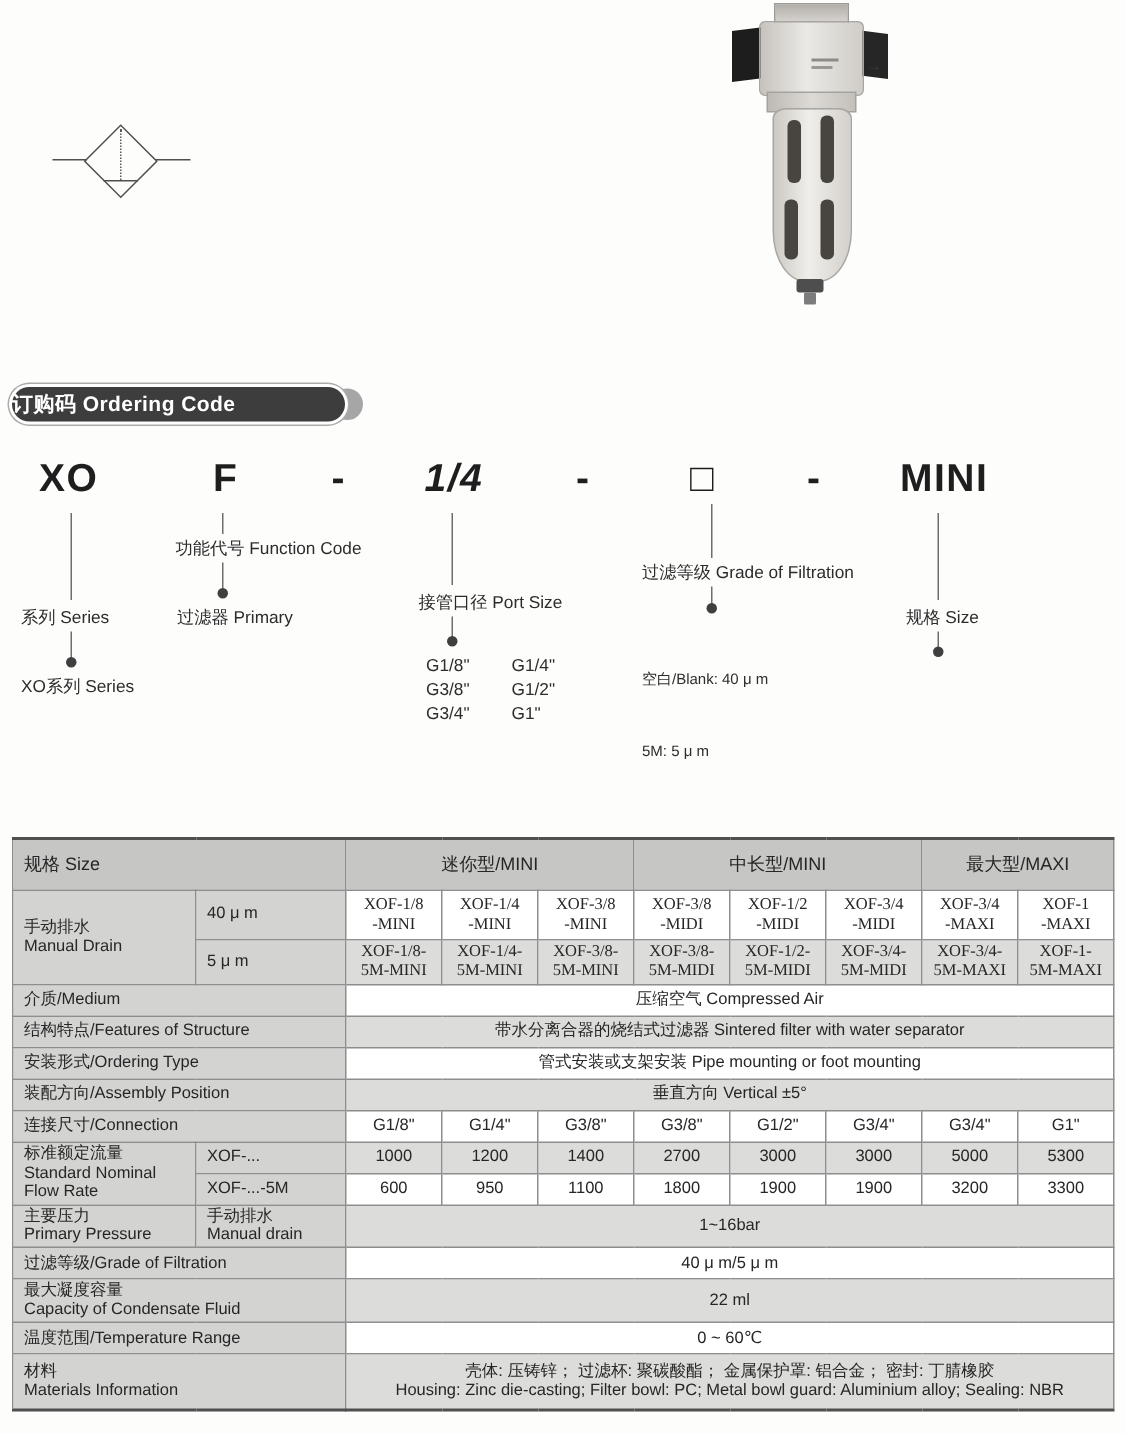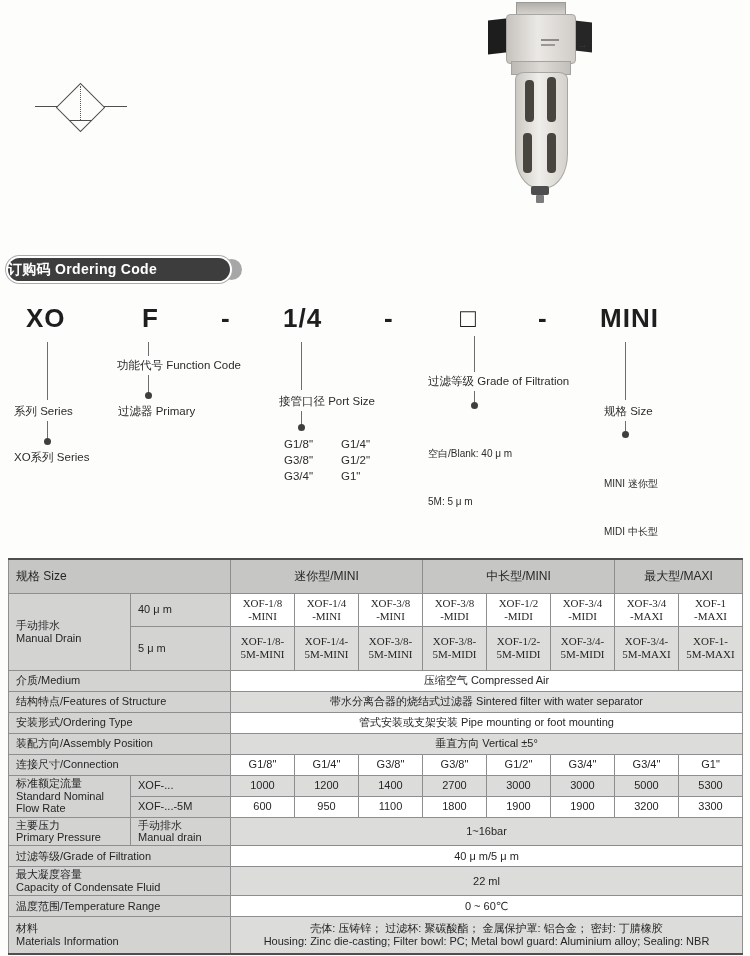--- a/index.html
+++ b/index.html
@@ -62,21 +62,21 @@
   .spec-table { position:absolute; left:8px; top:558px; width:734px; border-collapse:collapse;
     table-layout:fixed; font-size:11px; color:#262626;
     border:1px solid #8e8e8e; border-top:2px solid #4f4f4f; border-bottom:2px solid #4f4f4f; }
   .spec-table td { border:1px solid #8e8e8e; padding:1px 3px; text-align:center;
     vertical-align:middle; line-height:1.18; overflow:hidden; }
   .lbl { background:#d3d3d2; text-align:left !important; padding-left:7px !important; }
   .hdr { background:#c6c6c5; font-size:12px; }
   .g { background:#dcdcdb; }
   .w { background:#ffffff; }
   .pl { white-space:pre-line;font-family:Liberation Serif, serif; }
-  .h34{height:34px} .h33{height:33px} .h30{height:44px} .h22{height:21px}
+  .h34{height:34px} .h33{height:33px} .h30{height:30px} .h22{height:21px}
   .h27{height:27px} .h37{height:37px}
 </style>
 </head>
 <body>
 
 <div class="page">
 
   <div class="symbol">
     <div class="sym-line-left"></div>
     <div class="sym-diamond"></div>
@@ -105,21 +105,21 @@
   </div>
 
   <div class="bar-wrap" style="left:8px; top:258px;">
     <div class="bar-endcap"></div>
     <div class="bar-pill">订购码 Ordering Code</div>
   </div>
 
   <span class="code-part" style="left:26px;">XO</span>
   <span class="code-part" style="left:142px;">F</span>
   <span class="code-part" style="left:221px;">-</span>
-  <span class="code-part" style="left:283px;">1/4</span>
+  <span class="code-part" style="left:283px;font-style:italic;">1/4</span>
   <span class="code-part" style="left:384px;">-</span>
   <span class="code-part" style="left:460px;">□</span>
   <span class="code-part" style="left:538px;">-</span>
   <span class="code-part" style="left:600px;">MINI</span>
 
   <div class="oc-vline" style="left:47px; top:342px; height:58px;"></div>
   <div class="oc-label" style="left:14px; top:404px;">系列 Series</div>
   <div class="oc-vline" style="left:47px; top:421px; height:18px;"></div>
   <div class="oc-dot" style="left:44px; top:438px;"></div>
   <div class="oc-label" style="left:14px; top:450px;">XO系列 Series</div>
@@ -149,25 +149,20 @@
   <div class="oc-dot" style="left:471px; top:402px;"></div>
   <div class="oc-opts" style="left:428px; top:414px;">
     <div>空白/Blank: 40 μ m</div>
     <div>5M: 5 μ m</div>
   </div>
 
   <div class="oc-vline" style="left:625px; top:342px; height:58px;"></div>
   <div class="oc-label" style="left:604px; top:404px;">规格 Size</div>
   <div class="oc-vline" style="left:625px; top:421px; height:12px;"></div>
   <div class="oc-dot" style="left:622px; top:431px;"></div>
-  <div class="oc-opts" style="left:604px; top:444px;">
-    <div>MINI 迷你型</div>
-    <div>MIDI 中长型</div>
-    <div>MAXI 最大型</div>
-  </div>
 
 
   <table class="spec-table">
     <colgroup>
       <col style="width:122px">
         <col style="width:100px">
       <col style="width:64px">
         <col style="width:64px">
         <col style="width:64px">
         <col style="width:64px">

